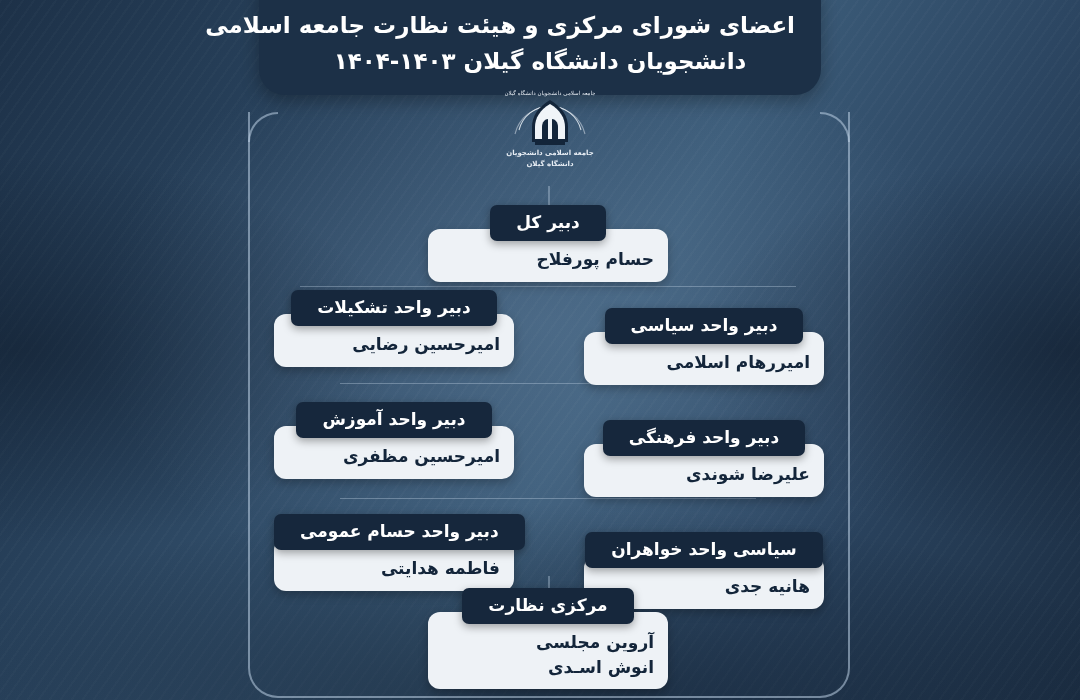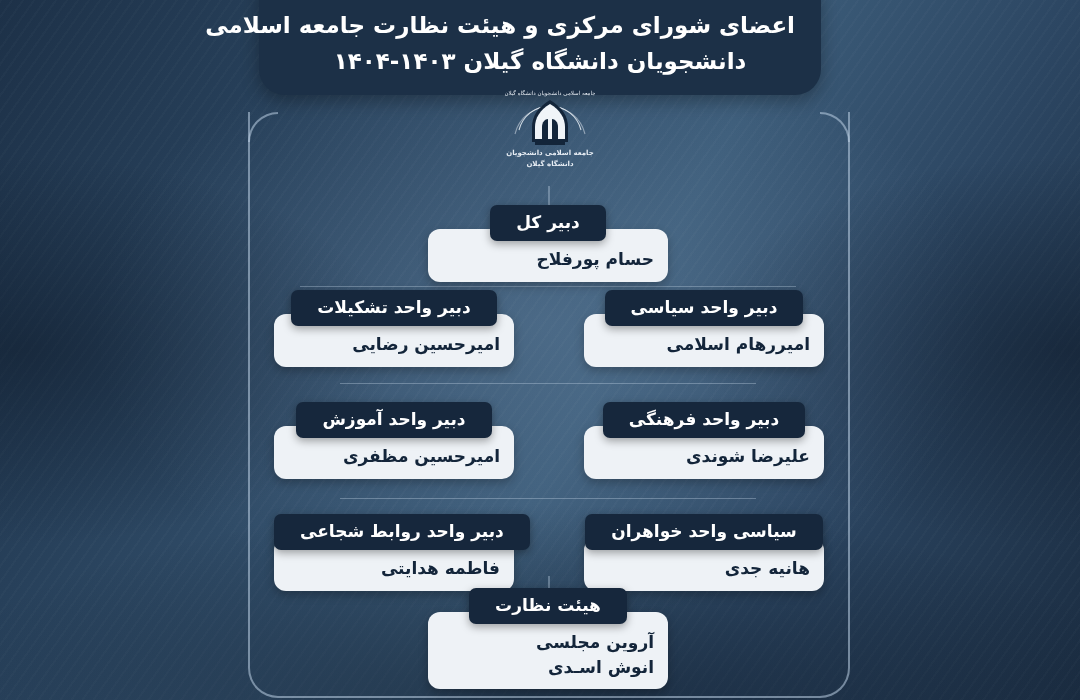--- a/index.html
+++ b/index.html
@@ -165,21 +165,21 @@
     direction: rtl;
     box-shadow: 0 4px 10px rgba(0,0,0,0.25);
   }
   .card .body .name {
     line-height: 1.45;
     white-space: nowrap;
   }
 
   
   .card-sec     { left: 428px; top: 205px; width: 240px; }
-  .card-right   { width: 240px; }
+  .card-right   { width: 240px; margin-top: 18px; }
   .card-left    { width: 240px; }
   .card-board   { left: 428px; top: 588px; width: 240px; }
 </style>
 </head>
 <body>
 
 <div id="poster">
 
   <div class="frame"></div>
   <div class="frame-corner-tl"></div>
@@ -253,27 +253,27 @@
   </div>
 
   <div class="card card-right" style="left:584px; top:514px;">
     <div class="title-row"><span class="title">سیاسی واحد خواهران</span></div>
     <div class="body">
       <div class="name">هانیه جدی</div>
     </div>
   </div>
 
   <div class="card card-left" style="left:274px; top:514px;">
-    <div class="title-row"><span class="title">دبیر واحد روابط شجاعی</span></div>
+    <div class="title-row"><span class="title">دبیر واحد حسام عمومی</span></div>
     <div class="body">
       <div class="name">فاطمه هدایتی</div>
     </div>
   </div>
 
   <div class="card card-board">
-    <div class="title-row"><span class="title">هیئت نظارت</span></div>
+    <div class="title-row"><span class="title">مرکزی نظارت</span></div>
     <div class="body">
       <div class="name">آروین مجلسی</div>
       <div class="name">انوش اسـدی</div>
     </div>
   </div>
 
 </div>
 
 </body></html>

